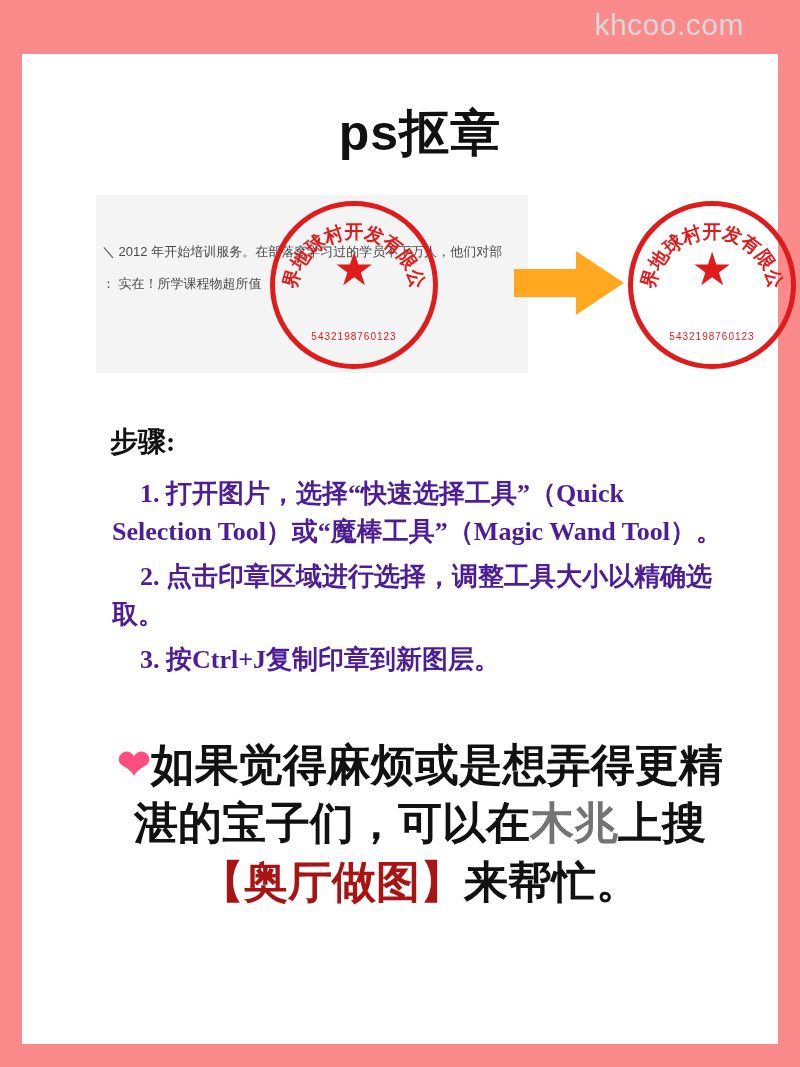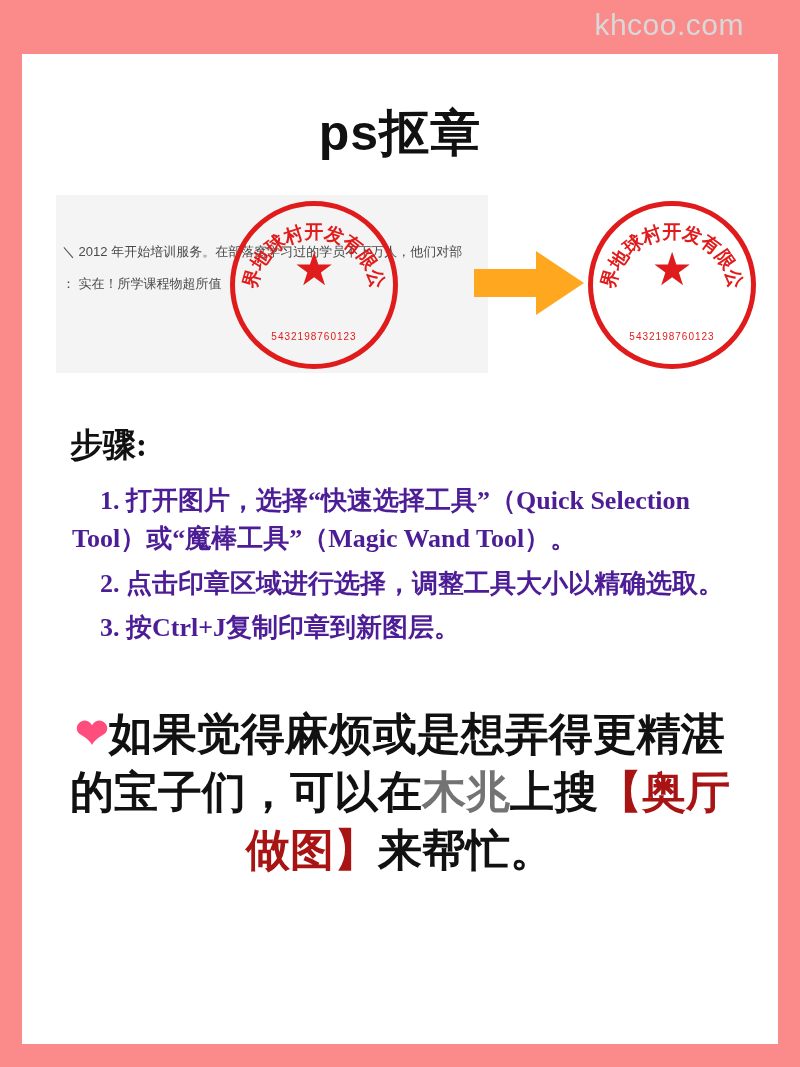--- a/index.html
+++ b/index.html
@@ -31,20 +31,21 @@
     text-align: center;
   }
   .card {
     position: absolute;
     left: 22px;
     top: 54px;
     width: 756px;
     height: 990px;
     background: #ffffff;
     box-sizing: border-box;
+    padding-left: 40px;
   }
   .title {
     margin-top: 46px;
     text-align: center;
     font-size: 50px;
     font-weight: bold;
     color: #111111;
     font-family: "Liberation Sans", sans-serif;
     letter-spacing: 1px;
   }
@@ -133,21 +134,21 @@
     position: absolute;
     left: 452px;
     top: 52px;
     width: 112px;
     height: 72px;
   }
 
   
   .steps-head {
     margin: 28px 0 0 48px;
-    font-size: 33px;
+    font-size: 28px;
     font-weight: bold;
     color: #111111;
     font-family: "Liberation Serif", serif;
   }
   .steps {
     margin: 14px 50px 0 50px;
     font-size: 26px;
     line-height: 1.48;
     color: #4c1d95;
     font-family: "Liberation Serif", serif;

